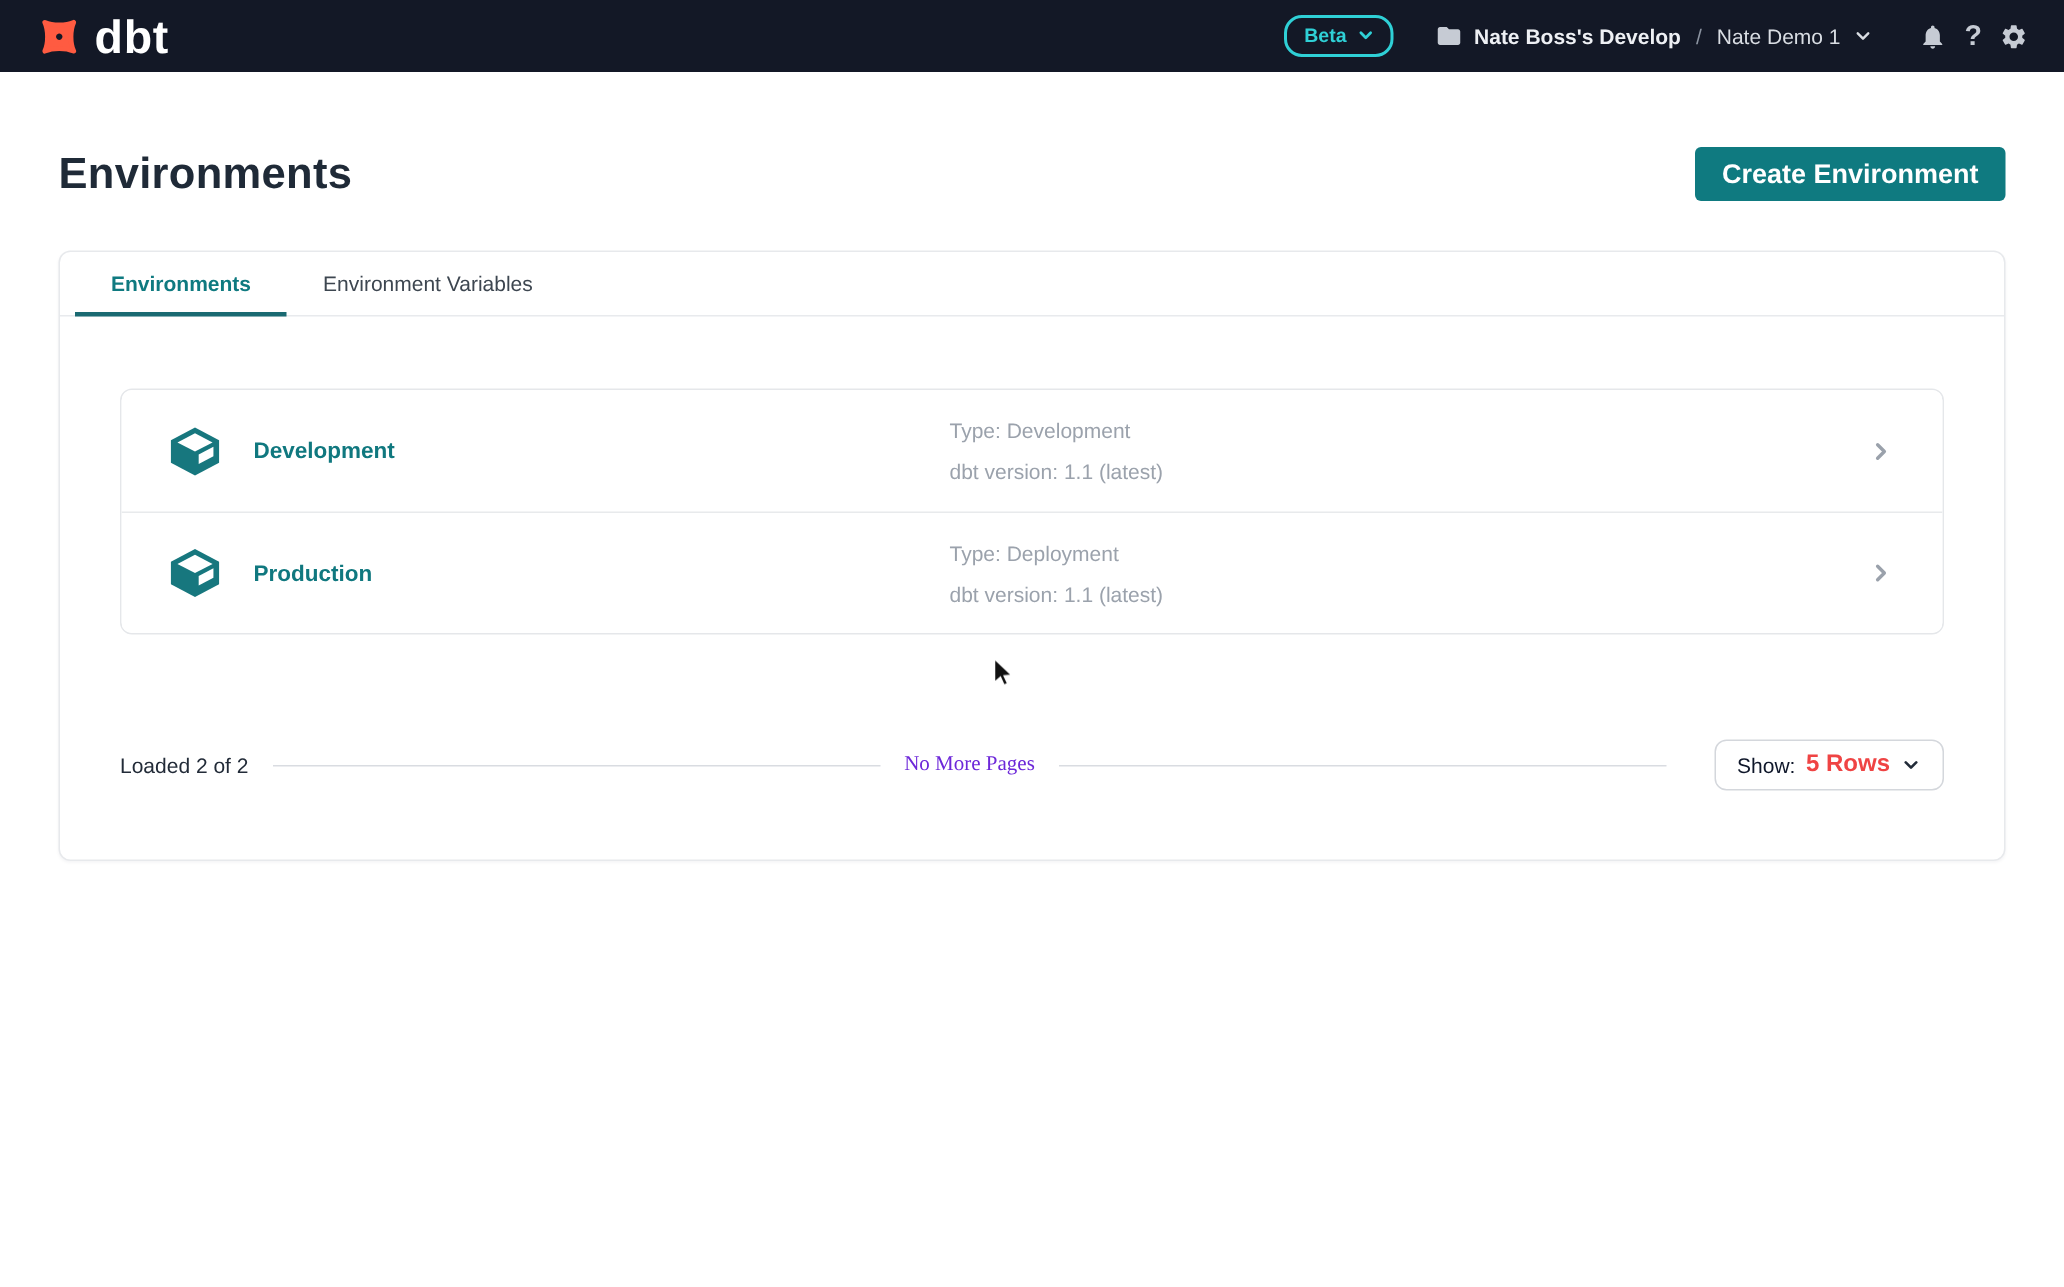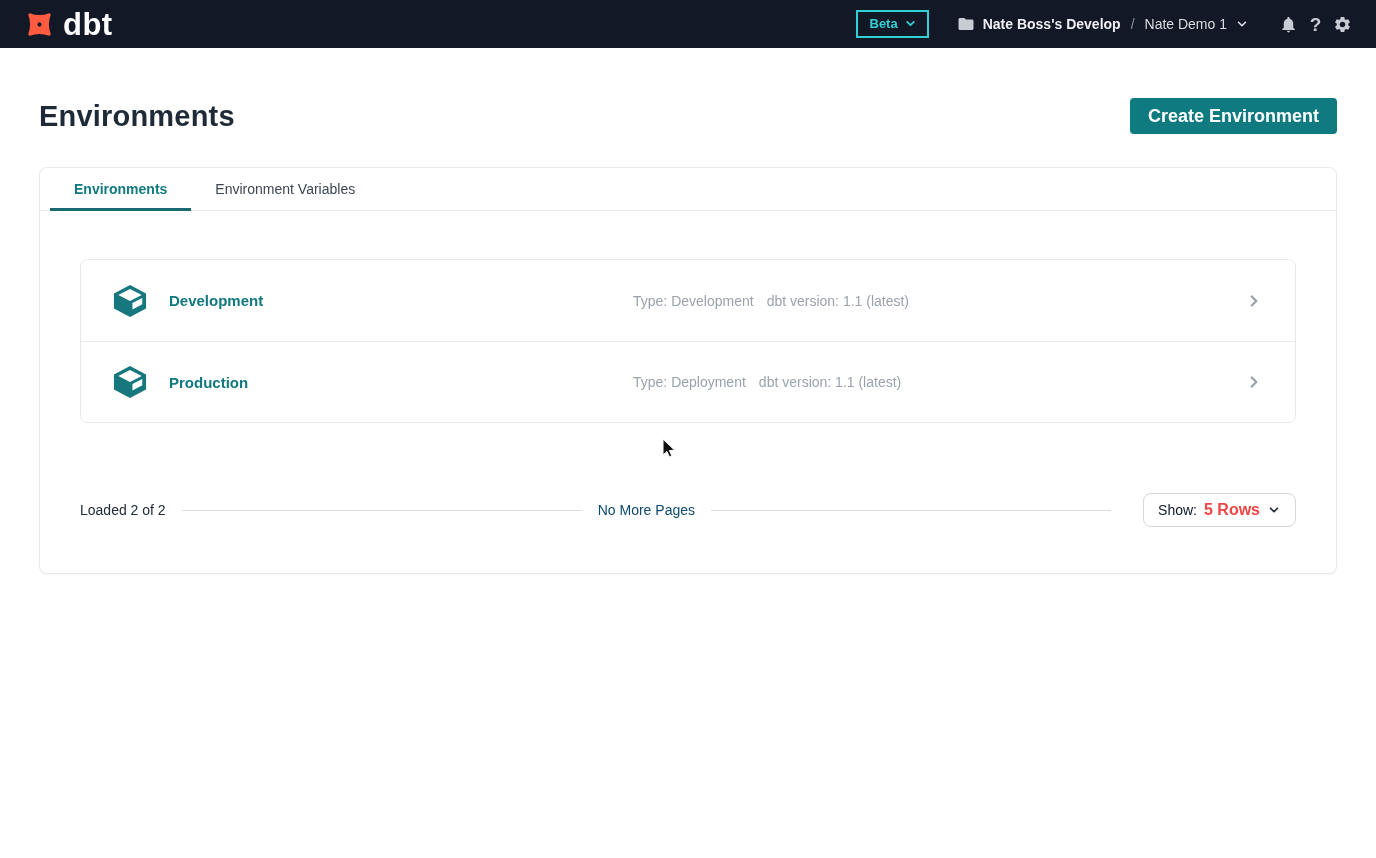--- a/index.html
+++ b/index.html
@@ -13,21 +13,21 @@
   .logo-text { color:#ffffff; font-size:31px; font-weight:bold; letter-spacing:0.5px; line-height:1; }
   .nav-items { display:flex; align-items:stretch; height:48px; }
   .nav-item { display:flex; align-items:center; gap:7px; padding:0 21px; color:#e9ecf1;
     font-size:14px; font-weight:bold; cursor:pointer; position:relative; }
   .nav-item.active { color:#35c3cb; }
   .nav-item.active::after { content:""; position:absolute; left:8px; right:8px; bottom:0; height:3px; background:#8ad8da; }
   .nav-item .chev { width:14px; height:14px; }
 
   .nav-right { margin-left:auto; display:flex; align-items:center; }
   .beta-btn { display:flex; align-items:center; gap:6px; border:2px solid #2fd0d6; color:#2fd0d6;
-    background:transparent; border-radius:0; padding:4px 10px 5px 12px; font-size:13px; font-weight:bold; cursor:pointer; }
+    background:transparent; border-radius:12px; padding:4px 10px 5px 12px; font-size:13px; font-weight:bold; cursor:pointer; }
   .beta-btn .chev { width:13px; height:13px; }
   .proj-switch { display:flex; align-items:center; gap:8px; margin:0 26px 0 28px; cursor:pointer; }
   .folder-ic { width:18px; height:18px; fill:#c6cbd4; }
   .acct { color:#eef0f4; font-size:14px; font-weight:bold; }
   .crumb-sep { color:#8b93a0; font-size:14px; margin:0 2px; }
   .proj { color:#d9dde3; font-size:14px; }
   .proj-chev { width:14px; height:14px; color:#d9dde3; }
   .icon-btn { background:none; border:none; cursor:pointer; display:flex; align-items:center; justify-content:center;
     width:27px; height:30px; color:#c6cbd4; }
   .icon-btn svg { width:19px; height:19px; fill:#c6cbd4; }
@@ -45,28 +45,28 @@
   .tab { padding:13px 24px 11px; font-size:14px; color:#3d4650; cursor:pointer; border-bottom:3px solid transparent; margin-bottom:-1px; }
   .tab.active { color:#0f7a80; font-weight:bold; border-bottom-color:#1a6a72; }
 
   .card-body { padding:48px 40px 46px; }
   .env-list { border:1px solid #e5e7ea; border-radius:8px; overflow:hidden; }
   .env-row { display:flex; align-items:center; height:81px; padding:0 30px; background:#fff; cursor:pointer; }
   .env-row + .env-row { border-top:1px solid #e8eaec; }
   .env-left { display:flex; align-items:center; flex:0 0 522px; }
   .cube-ic { width:38px; height:34px; margin-right:20px; flex:none; }
   .env-name { color:#10787f; font-size:15px; font-weight:bold; text-decoration:none; }
-  .env-info { flex:1 1 auto; display:flex; flex-direction:row; gap:13px; }
+  .env-info { flex:1 1 auto; display:flex; flex-direction:column; gap:13px; }
   .env-info span { font-size:14px; color:#9ba2ac; line-height:1; }
   .row-chev { width:18px; height:18px; color:#9aa1ab; flex:none; margin-right:2px; }
 
   .list-footer { display:flex; align-items:center; margin-top:70px; }
   .loaded { font-size:14px; color:#222b38; white-space:nowrap; }
   .pag-line { flex:1 1 auto; height:1px; background:#d9dce1; margin:0 16px; }
-  .no-more { font-size:14px; color:#0c4a6e; white-space:nowrap; }
+  .no-more { font-size:14px; color:#6d28d9; white-space:nowrap;font-family:Liberation Serif, serif; }
   .show-btn { display:flex; align-items:center; gap:7px; border:1px solid #d4d7dc; background:#fff; border-radius:8px;
     height:34px; padding:0 14px; margin-left:16px; cursor:pointer; font-family:inherit; }
   .show-label { font-size:14px; color:#0f172a; }
   .show-value { font-size:16px; font-weight:bold; color:#ef4444; }
   .show-chev { width:14px; height:14px; color:#222b38; }
 
   .cursor { position:fixed; left:658px; top:437px; width:22px; height:22px; pointer-events:none; z-index:99; }
 </style>
 </head>
 <body>

